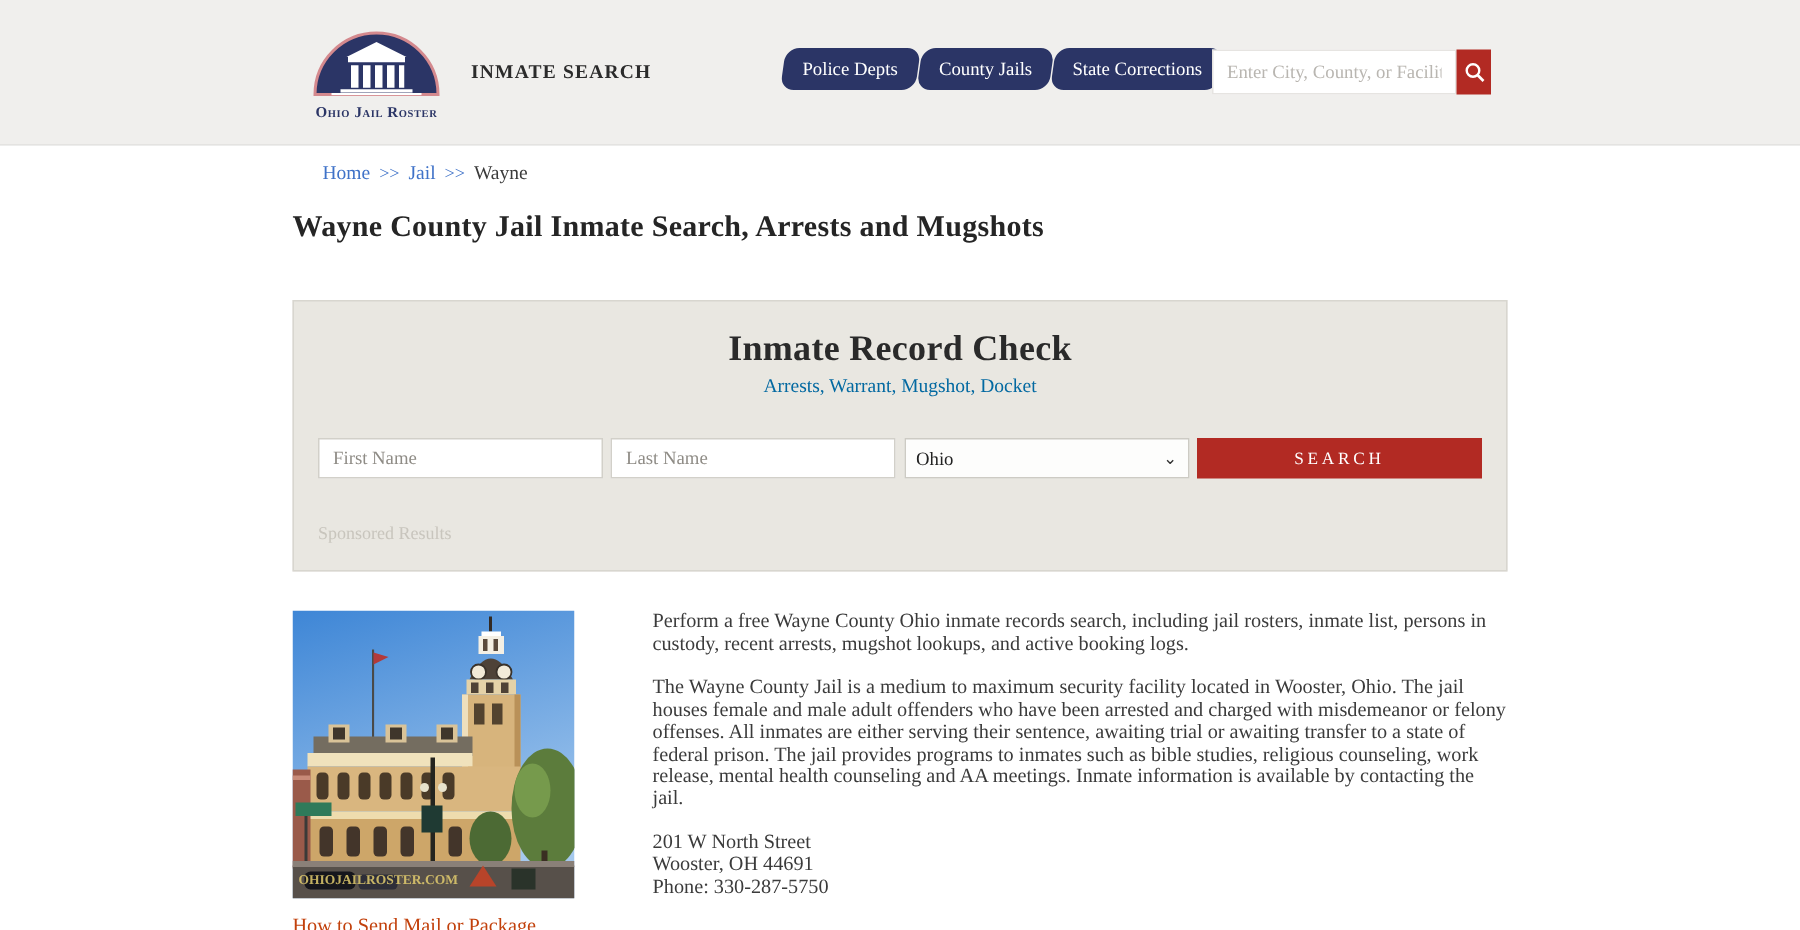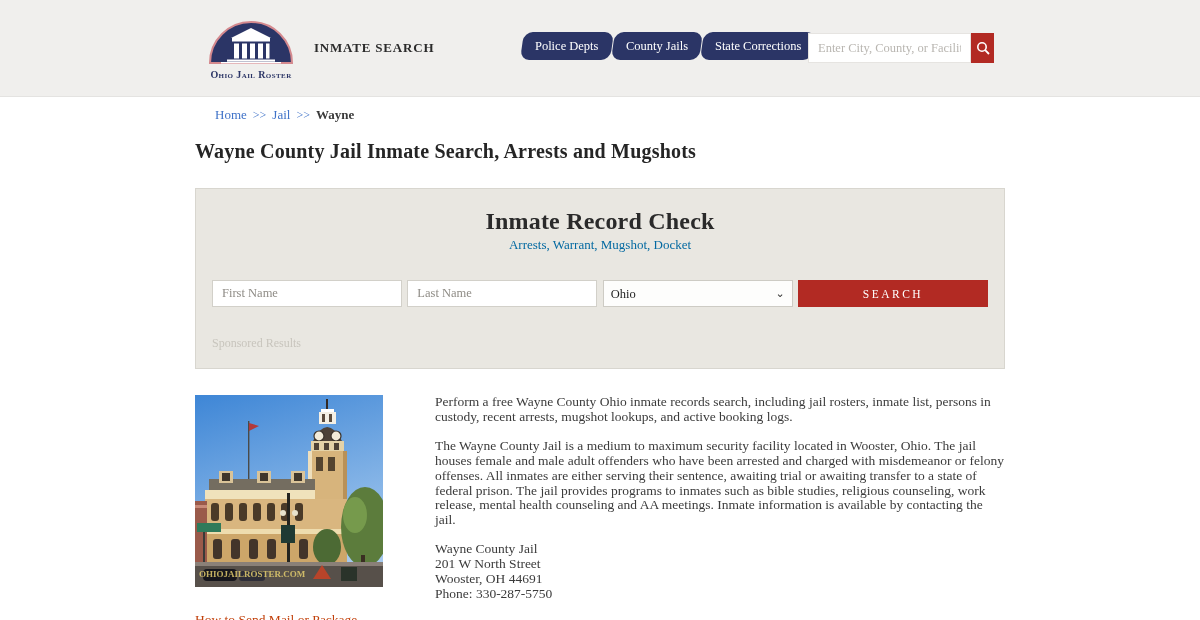--- a/index.html
+++ b/index.html
@@ -29,26 +29,26 @@
   .hdr-search input::placeholder { color:#b9b6b1; }
   .hdr-search button { width:23px; height:30px; background:#b22a23; border:none;
     cursor:pointer; display:flex; align-items:center; justify-content:center; }
 
   
   .container { width:810px; margin:0 auto; }
 
   .breadcrumb { padding:10px 0 0 20px; font-size:13px; }
   .breadcrumb a { color:#3f72c8; text-decoration:none; cursor:pointer; }
   .breadcrumb .sep { color:#3f72c8; margin:0 6px; font-size:12px; }
-  .breadcrumb .current { color:#3a3a3a; font-weight:700; }
+  .breadcrumb .current { color:#3a3a3a; font-weight:400; }
 
   .page-title { margin-top:17px; text-align:left; font-size:20px; font-weight:700;
     color:#252525; letter-spacing:.2px; }
 
-  .record-panel { margin-top:25px; background:#e9e7e1; border:1px solid #d8d6cf;
+  .record-panel { margin-top:37px; background:#e9e7e1; border:1px solid #d8d6cf;
     height:181px; padding:19px 16px 0 16px; }
   .panel-title { text-align:center; font-size:24px; color:#2a2a2a; font-weight:600;
     letter-spacing:.2px; }
   .panel-subtitle { text-align:center; font-size:13px; color:#0369a1; margin-top:2px; }
 
   .record-form { display:flex; justify-content:space-between; margin-top:27px; }
   .record-form .field { width:190px; height:27px; border:1px solid #d2d0c9; background:#fff;
     padding:0 9px; font-size:12.5px; font-family:"Liberation Serif", serif; color:#444; }
   .record-form .field::placeholder { color:#8f8c86; }
   .select-wrap { position:relative; width:190px; }
@@ -240,21 +240,20 @@
         <rect x="146" y="172" width="16" height="14" fill="#2a332a"></rect>
 
         <text x="4" y="182" font-size="9" font-weight="bold" fill="#e2cc6e" opacity="0.85" font-family="Liberation Serif, serif">OHIOJAILROSTER.COM</text>
       </svg>
     </div>
 
     <div class="text-col">
       <p>Perform a free Wayne County Ohio inmate records search, including jail rosters, inmate list, persons in custody, recent arrests, mugshot lookups, and active booking logs.</p>
       <p>The Wayne County Jail is a medium to maximum security facility located in Wooster, Ohio. The jail houses female and male adult offenders who have been arrested and charged with misdemeanor or felony offenses. All inmates are either serving their sentence, awaiting trial or awaiting transfer to a state of federal prison. The jail provides programs to inmates such as bible studies, religious counseling, work release, mental health counseling and AA meetings. Inmate information is available by contacting the jail.</p>
       <div>
-        <span class="address-line">Wayne County Jail</span>
         <span class="address-line">201 W North Street</span>
         <span class="address-line">Wooster, OH 44691</span>
         <span class="address-line">Phone: 330-287-5750</span>
       </div>
     </div>
   </div>
 
   <a class="mail-link">How to Send Mail or Package</a>
 
 </main>

